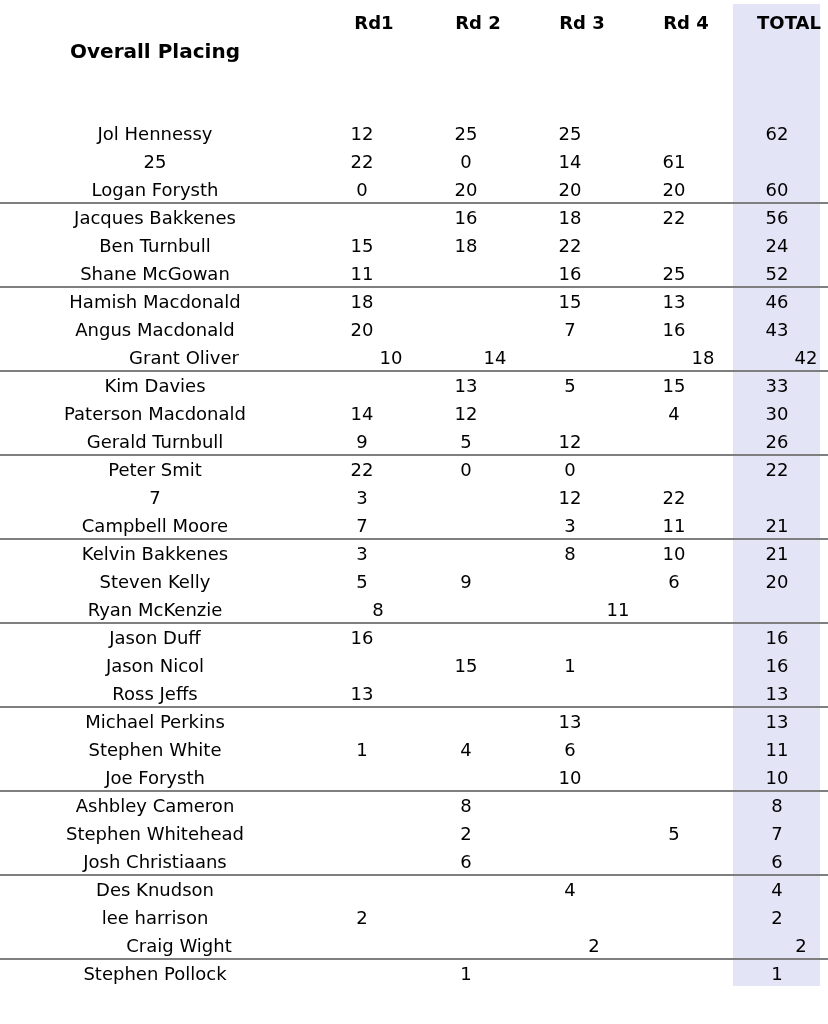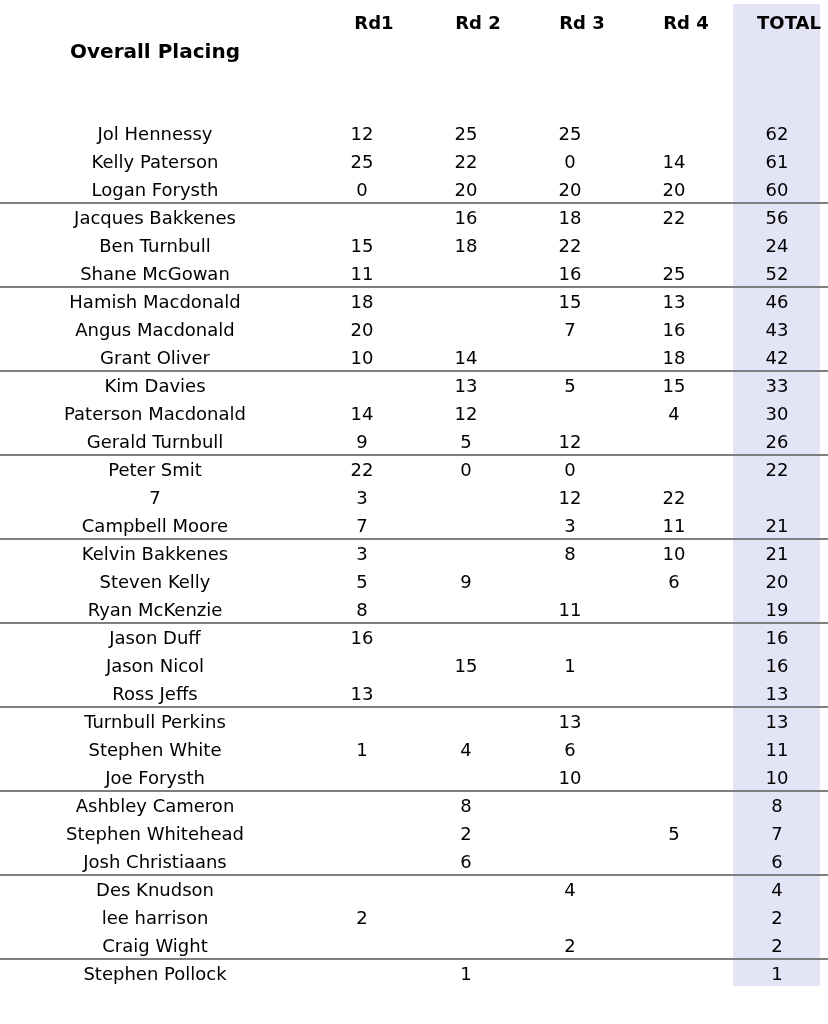--- a/index.html
+++ b/index.html
@@ -88,21 +88,20 @@
   <div id="rows">
       <div class="row">
         <div class="cell">Jol Hennessy</div>
         <div class="cell">12</div>
         <div class="cell">25</div>
         <div class="cell">25</div>
         <div class="cell"></div>
         <div class="cell">62</div>
       </div>
       <div class="row">
-        <div class="cell">Kelly Paterson</div>
         <div class="cell">25</div>
         <div class="cell">22</div>
         <div class="cell">0</div>
         <div class="cell">14</div>
         <div class="cell">61</div>
       </div>
       <div class="row group-end" style="border-bottom-color: rgb(127, 127, 127);">
         <div class="cell">Logan Forysth</div>
         <div class="cell">0</div>
         <div class="cell">20</div>
@@ -143,21 +142,21 @@
         <div class="cell">46</div>
       </div>
       <div class="row">
         <div class="cell">Angus Macdonald</div>
         <div class="cell">20</div>
         <div class="cell"></div>
         <div class="cell">7</div>
         <div class="cell">16</div>
         <div class="cell">43</div>
       </div>
-      <div class="row group-end" style="border-bottom-color: rgb(127, 127, 127);">
+      <div class="row group-end" style="border-bottom-color: rgb(127, 127, 127); padding-left: 29px;">
         <div class="cell">Grant Oliver</div>
         <div class="cell">10</div>
         <div class="cell">14</div>
         <div class="cell"></div>
         <div class="cell">18</div>
         <div class="cell">42</div>
       </div>
       <div class="row">
         <div class="cell">Kim Davies</div>
         <div class="cell"></div>
@@ -214,21 +213,21 @@
         <div class="cell">21</div>
       </div>
       <div class="row">
         <div class="cell">Steven Kelly</div>
         <div class="cell">5</div>
         <div class="cell">9</div>
         <div class="cell"></div>
         <div class="cell">6</div>
         <div class="cell">20</div>
       </div>
-      <div class="row group-end" style="border-bottom-color: rgb(127, 127, 127);">
+      <div class="row group-end" style="border-bottom-color: rgb(127, 127, 127); gap: 16px;">
         <div class="cell">Ryan McKenzie</div>
         <div class="cell">8</div>
         <div class="cell"></div>
         <div class="cell">11</div>
         <div class="cell"></div>
         <div class="cell">19</div>
       </div>
       <div class="row">
         <div class="cell">Jason Duff</div>
         <div class="cell">16</div>
@@ -247,21 +246,21 @@
       </div>
       <div class="row group-end" style="border-bottom-color: rgb(127, 127, 127);">
         <div class="cell">Ross Jeffs</div>
         <div class="cell">13</div>
         <div class="cell"></div>
         <div class="cell"></div>
         <div class="cell"></div>
         <div class="cell">13</div>
       </div>
       <div class="row">
-        <div class="cell">Turnbull Perkins</div>
+        <div class="cell">Michael Perkins</div>
         <div class="cell"></div>
         <div class="cell"></div>
         <div class="cell">13</div>
         <div class="cell"></div>
         <div class="cell">13</div>
       </div>
       <div class="row">
         <div class="cell">Stephen White</div>
         <div class="cell">1</div>
         <div class="cell">4</div>
@@ -310,21 +309,21 @@
         <div class="cell">4</div>
       </div>
       <div class="row">
         <div class="cell">lee harrison</div>
         <div class="cell">2</div>
         <div class="cell"></div>
         <div class="cell"></div>
         <div class="cell"></div>
         <div class="cell">2</div>
       </div>
-      <div class="row group-end" style="border-bottom-color: rgb(127, 127, 127);">
+      <div class="row group-end" style="border-bottom-color: rgb(127, 127, 127); padding-left: 24px;">
         <div class="cell">Craig Wight</div>
         <div class="cell"></div>
         <div class="cell"></div>
         <div class="cell">2</div>
         <div class="cell"></div>
         <div class="cell">2</div>
       </div>
       <div class="row">
         <div class="cell">Stephen Pollock</div>
         <div class="cell"></div>

